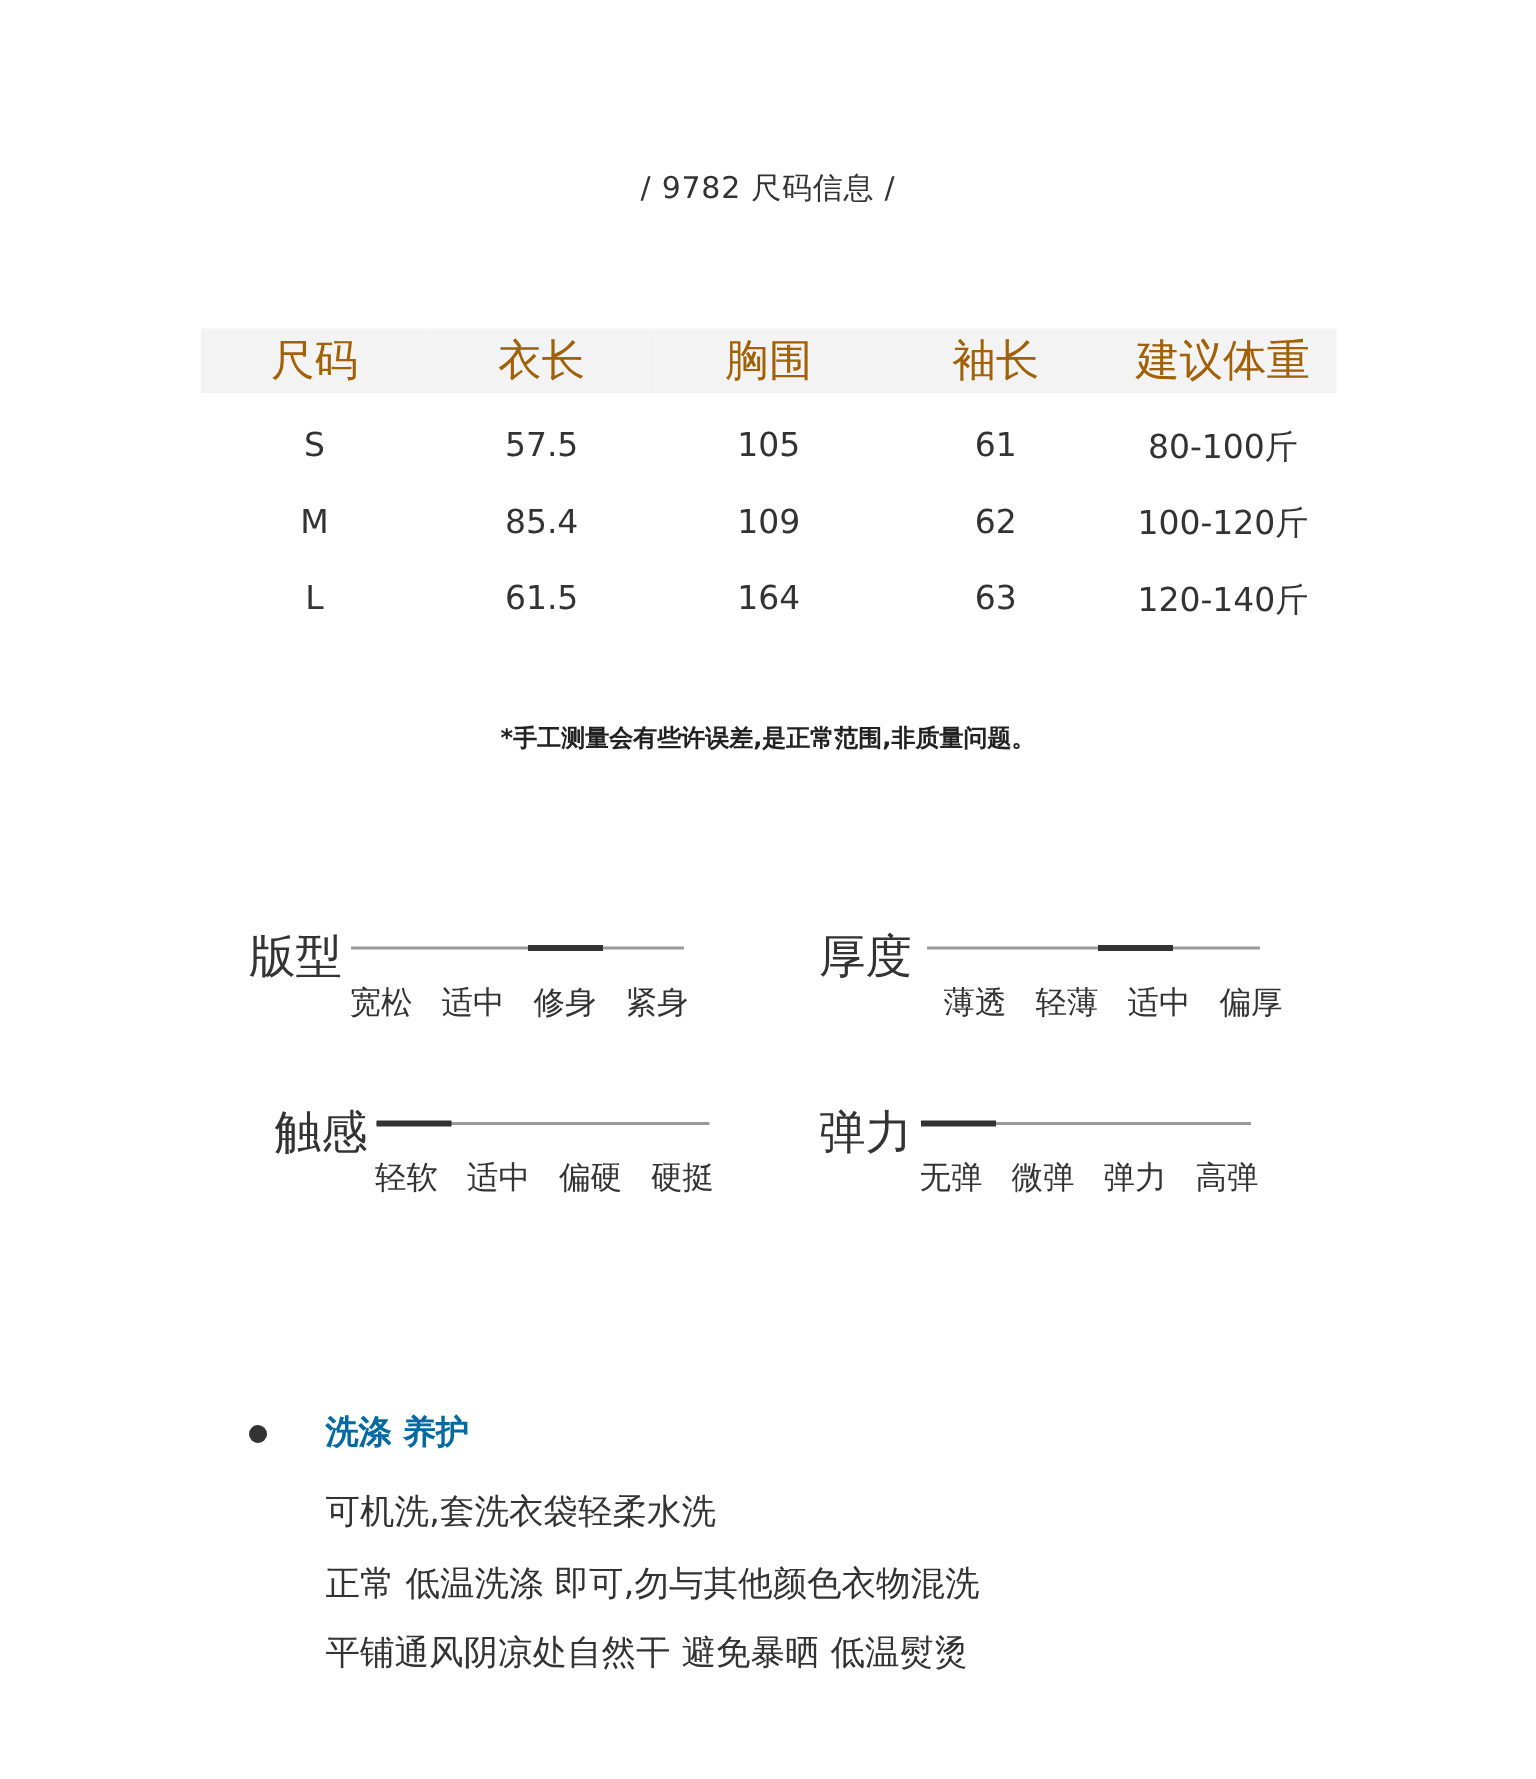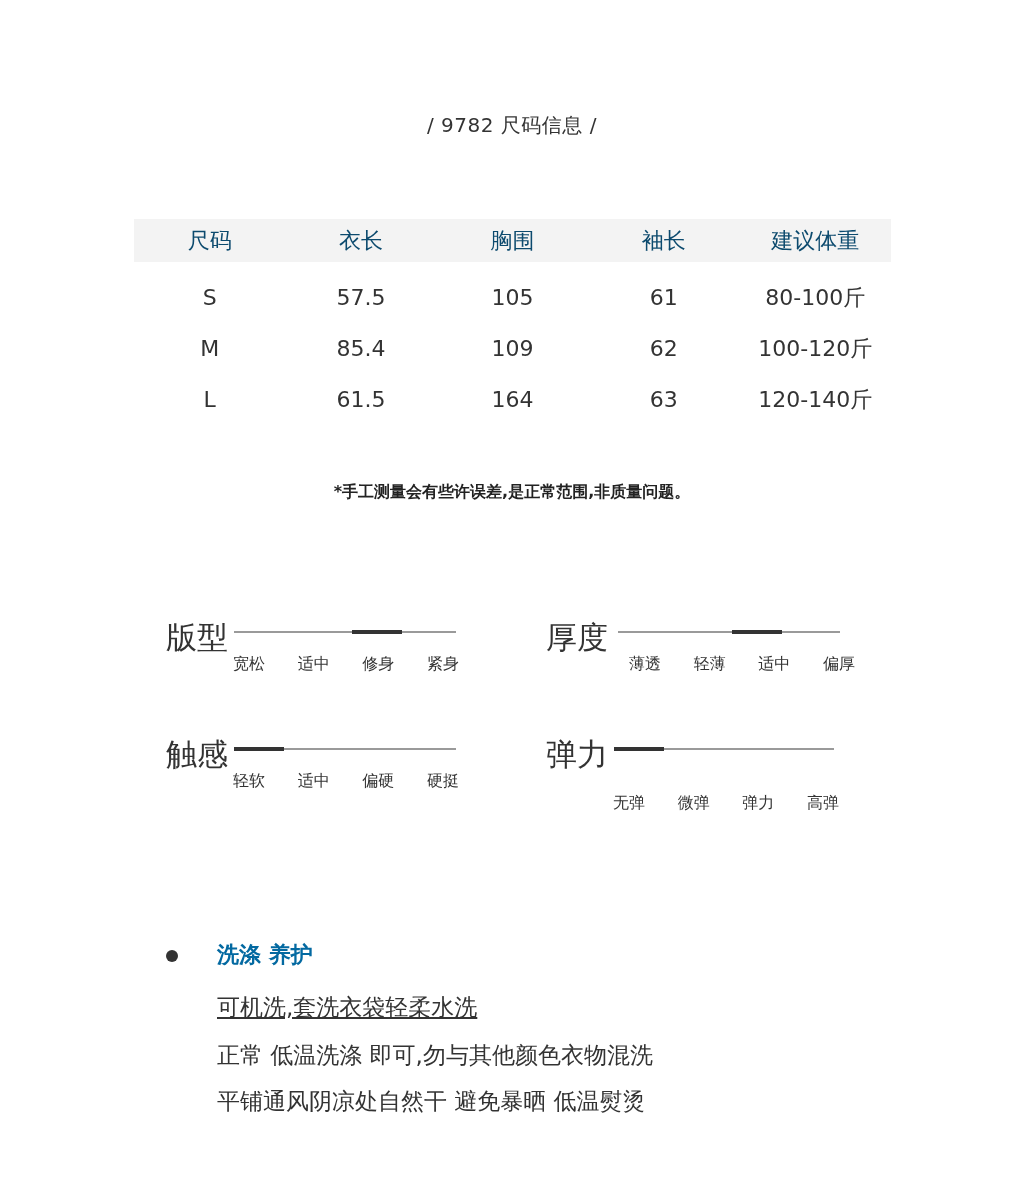--- a/index.html
+++ b/index.html
@@ -11,21 +11,21 @@
   .title {
     position: absolute; top: 112px; left: 0; width: 1024px;
     text-align: center; font-size: 20px; color: #333; letter-spacing: 0.5px;
   }
   .size-table {
     position: absolute; top: 219px; left: 134px; width: 757px;
     border-collapse: collapse; table-layout: fixed;
   }
   .size-table th {
     background: #f3f3f3; height: 43px; font-weight: normal;
-    font-size: 22px; color: #0c4a6e; padding: 0;
+    font-size: 29px; color: #a16207; padding: 0;
   }
   .size-table td {
     height: 51px; text-align: center; font-size: 22px; color: #333; padding: 0;
   }
   .size-table tr.first td { padding-top: 10px; }
   .note {
     position: absolute; top: 482px; left: 0; width: 1024px; text-align: center;
     font-size: 16px; color: #222; font-weight: bold;
   }
   .attr {
@@ -35,21 +35,21 @@
     position: absolute; left: 0; top: 0; font-size: 31px; color: #333;
   }
   .attr .track {
     position: absolute; top: 14px; height: 2px; background: #9a9a9a;
   }
   .attr .fill {
     position: absolute; top: -1px; height: 4px; background: #333;
   }
   .attr .opts {
     position: absolute; top: 37px; display: flex; justify-content: space-between;
-    font-size: 16px; color: #333;
+    font-size: 21px; color: #333;
   }
   .care {
     position: absolute; top: 940px; left: 166px;
   }
   .care .bullet {
     position: absolute; left: 0; top: 10px; width: 12px; height: 12px; border-radius: 50%;
     background: #333;
   }
   .care .heading {
     position: absolute; left: 51px; top: 0; font-size: 22px; font-weight: bold;
@@ -120,45 +120,45 @@
     <div class="fill" style="left:114px; width:50px;"></div>
   </div>
   <div class="opts" style="left:67px; width:226px;margin-left:16px;">
     <span>薄透</span>
     <span>轻薄</span>
     <span>适中</span>
     <span>偏厚</span>
   </div>
 </div>
 
-<div class="attr" style="left:166px; top:734px;">
+<div class="attr" style="left:183px; top:734px;">
   <div class="label">触感</div>
   <div class="track" style="left:68px; width:222px;">
     <div class="fill" style="left:0; width:50px;"></div>
   </div>
   <div class="opts" style="left:67px; width:226px;">
     <span>轻软</span>
     <span>适中</span>
     <span>偏硬</span>
     <span>硬挺</span>
   </div>
 </div>
 
 <div class="attr" style="left:546px; top:734px;">
   <div class="label">弹力</div>
   <div class="track" style="left:68px; width:220px;">
     <div class="fill" style="left:0; width:50px;"></div>
   </div>
-  <div class="opts" style="left:67px; width:226px;margin-top:22px;">
+  <div class="opts" style="left:67px; width:226px;">
     <span>无弹</span>
     <span>微弹</span>
     <span>弹力</span>
     <span>高弹</span>
   </div>
 </div>
 
 <div class="care">
   <div class="bullet"></div>
   <div class="heading">洗涤 养护</div>
-  <div class="line" style="top:52px;text-decoration:underline;">可机洗,套洗衣袋轻柔水洗</div>
+  <div class="line" style="top:52px;">可机洗,套洗衣袋轻柔水洗</div>
   <div class="line" style="top:100px;">正常 低温洗涤 即可,勿与其他颜色衣物混洗</div>
   <div class="line" style="top:146px;">平铺通风阴凉处自然干 避免暴晒 低温熨烫</div>
 </div>
 
 </body></html>

